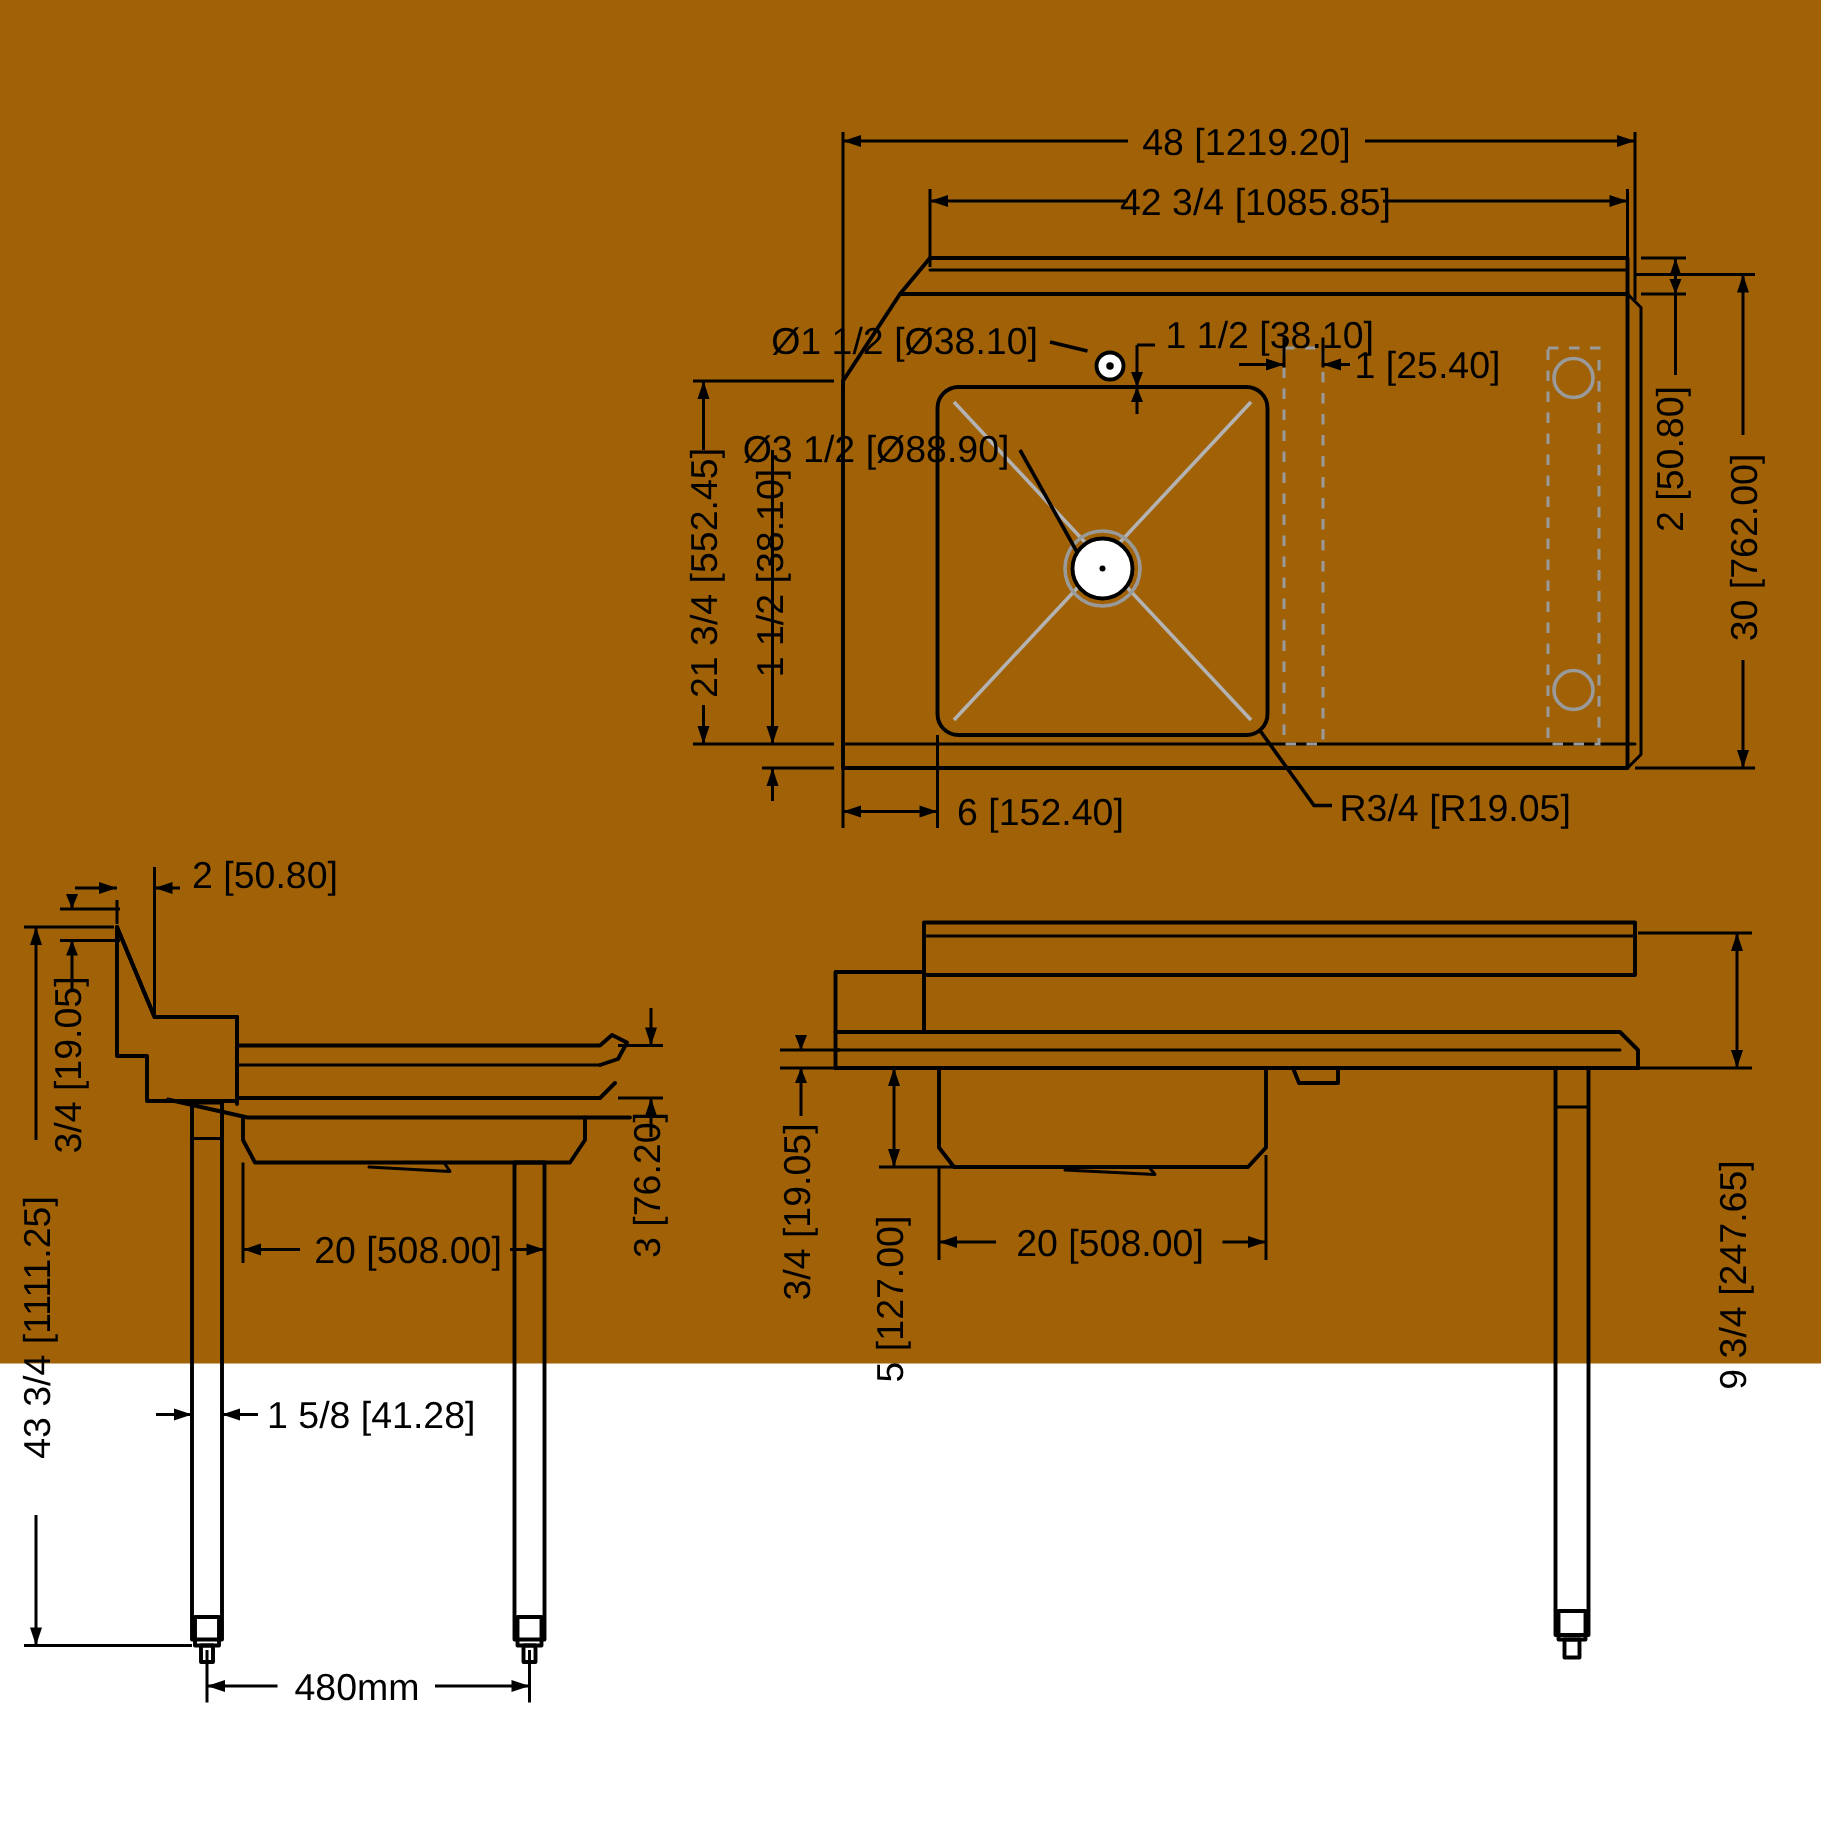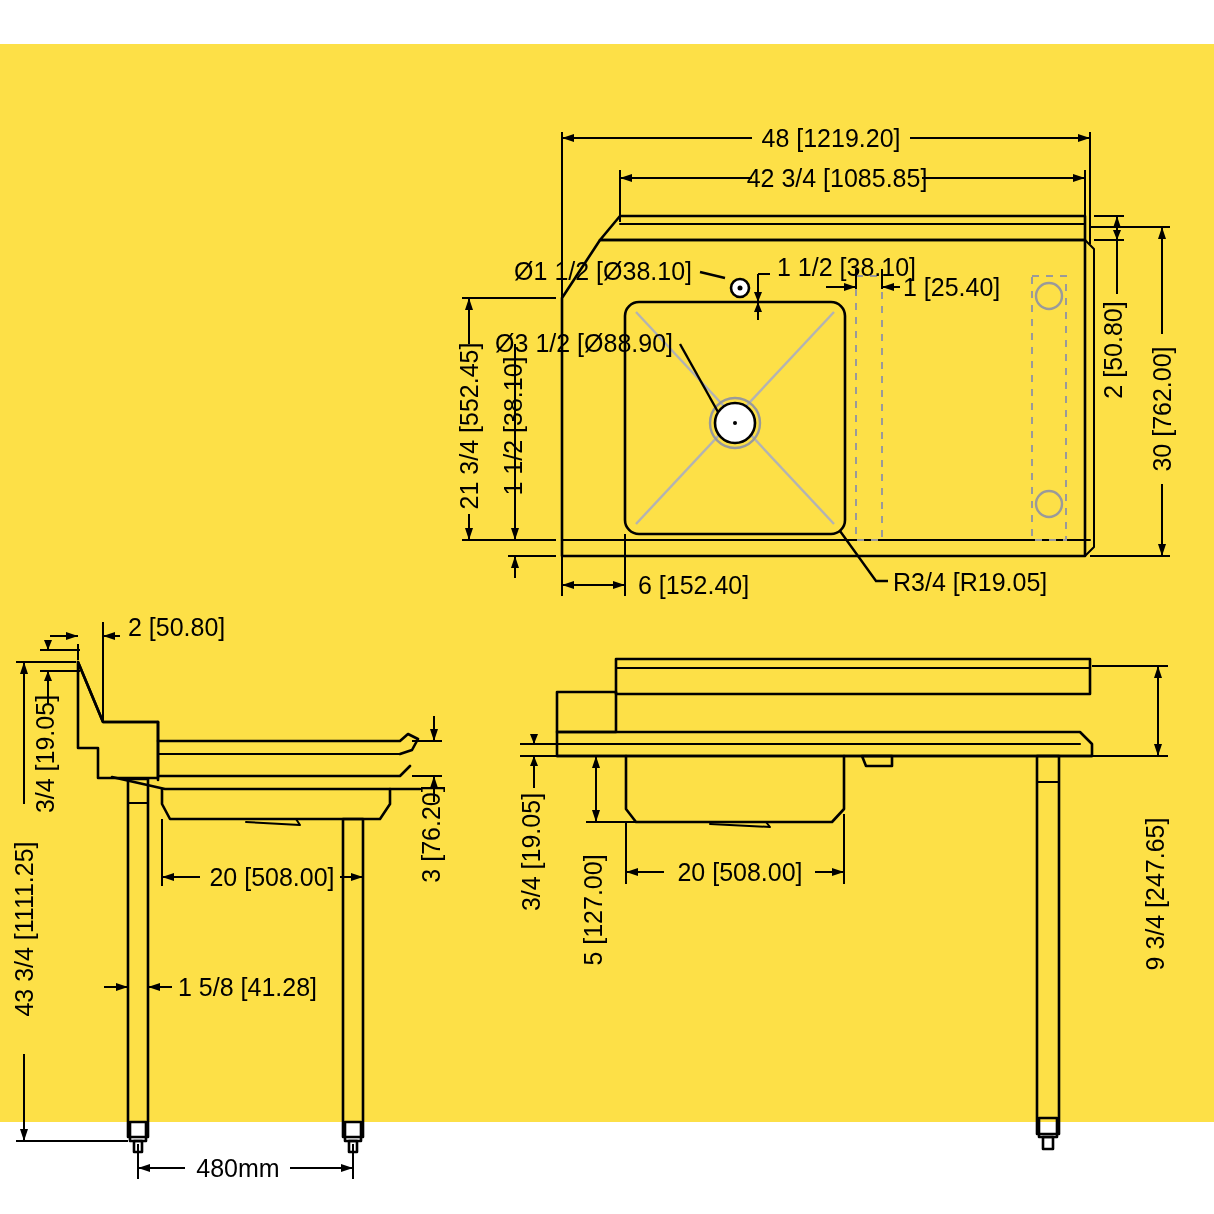--- a/index.html
+++ b/index.html
@@ -10,23 +10,22 @@
   }
   body {
     width: 1214px;
     height: 1214px;
     font-family: "Liberation Sans", sans-serif;
     overflow: hidden;
   }
   #drawing-root {
     position: relative;
     width: 1214px;
-    height: 1078px;
-    background: #fde047;
-    margin-top: 44px;
+    height: 909px;
+    background: #a16207;
   }
   svg.sheet {
     position: absolute;
     top: 0;
     left: 0;
     width: 1214px;
     height: 1214px;
     display: block;
   }
   text {

